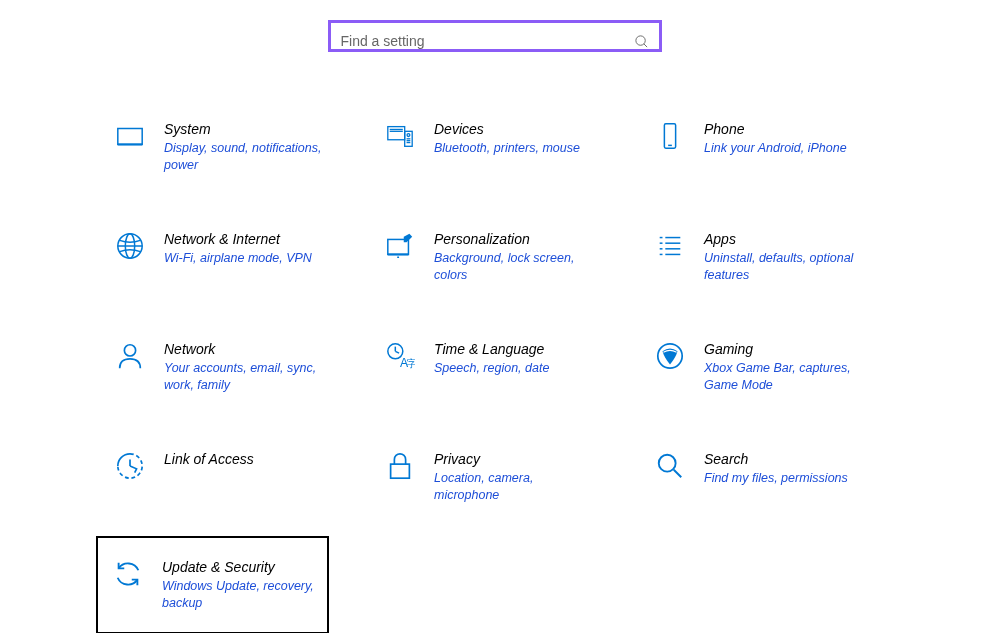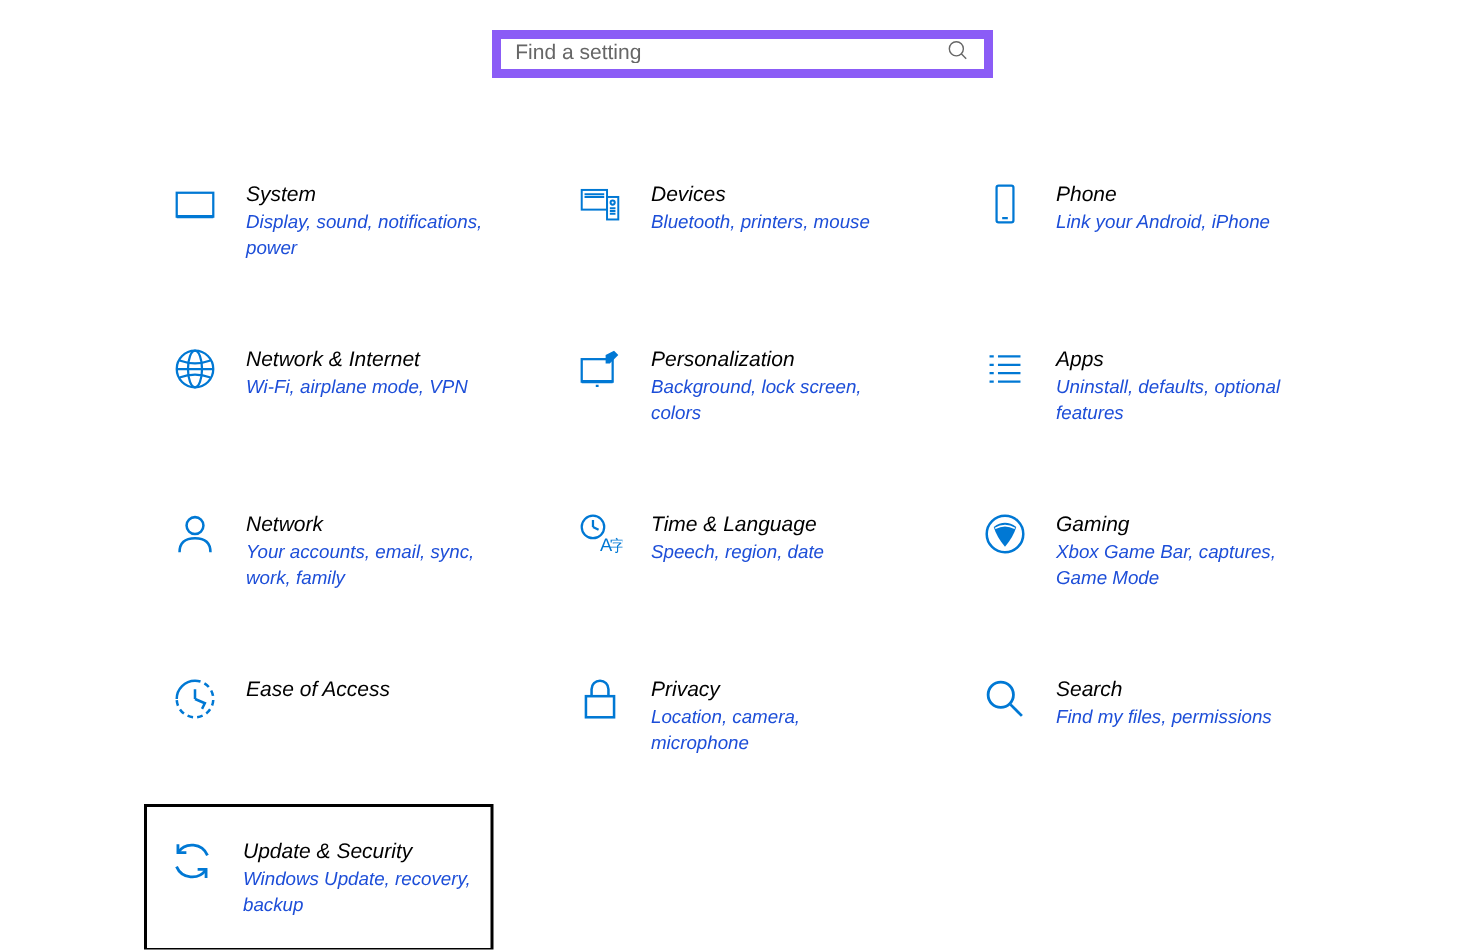--- a/index.html
+++ b/index.html
@@ -15,23 +15,23 @@
       position: relative;
     }
     .search-container {
       display: flex;
       justify-content: center;
       padding-top: 20px;
     }
     .search-box {
       width: 334px;
       height: 32px;
-      border: 6px solid #8b5cf6;
-      display: flex;
-      align-items: flex-start;
+      border: 3px solid #8b5cf6;
+      display: flex;
+      align-items: flex-end;
       padding: 0 10px;
       position: relative;
     }
     .search-input {
       flex: 1;
       border: none;
       outline: none;
       font-size: 14px;
       color: #666;
       background: transparent;
@@ -258,21 +258,21 @@
   <div class="tile">
     <div class="tile-icon">
       <svg width="30" height="30" viewBox="0 0 32 32" fill="none" stroke="#0078d4" stroke-width="1.8">
         <path d="M 16 3 A 13 13 0 1 1 3 16" stroke-dasharray="4 3"></path>
         <path d="M 3 16 A 13 13 0 0 1 16 3"></path>
         <line x1="16" y1="9" x2="16" y2="16"></line>
         <path d="M 16 16 L 23 19 L 21 23"></path>
       </svg>
     </div>
     <div class="tile-text">
-      <div class="tile-title">Ease of Access</div>
+      <div class="tile-title">Link of Access</div>
     </div>
   </div>
 
   <div class="tile">
     <div class="tile-icon">
       <svg width="30" height="30" viewBox="0 0 32 32" fill="none" stroke="#0078d4" stroke-width="1.8">
         <rect x="6" y="14" width="20" height="15"></rect>
         <path d="M 10 14 L 10 9 A 6 6 0 0 1 22 9 L 22 14"></path>
       </svg>
     </div>

